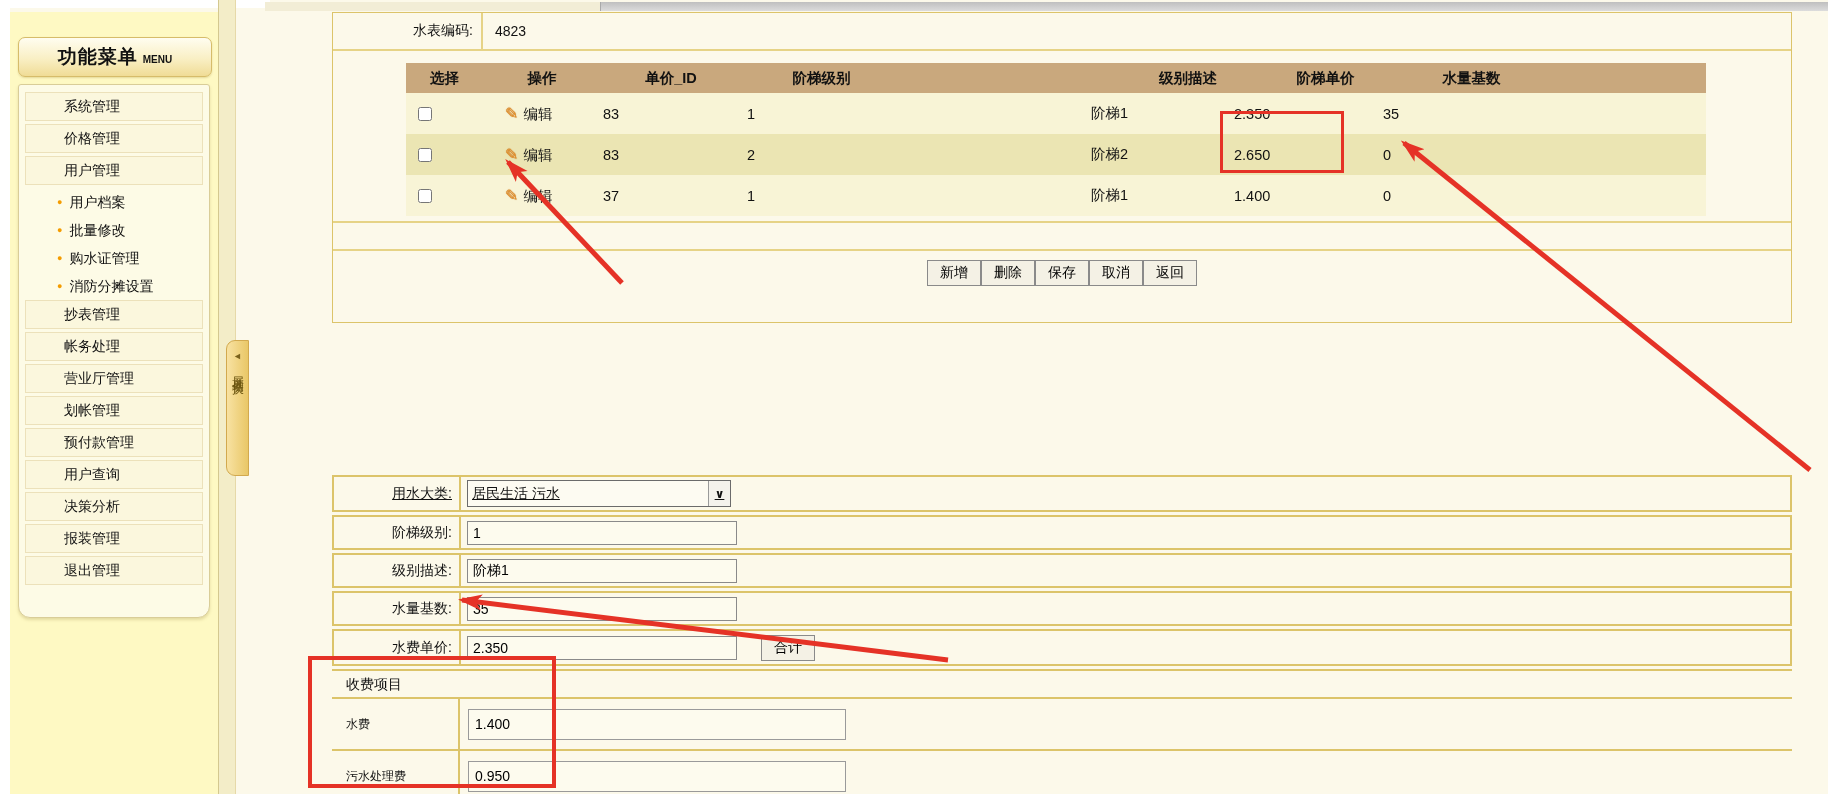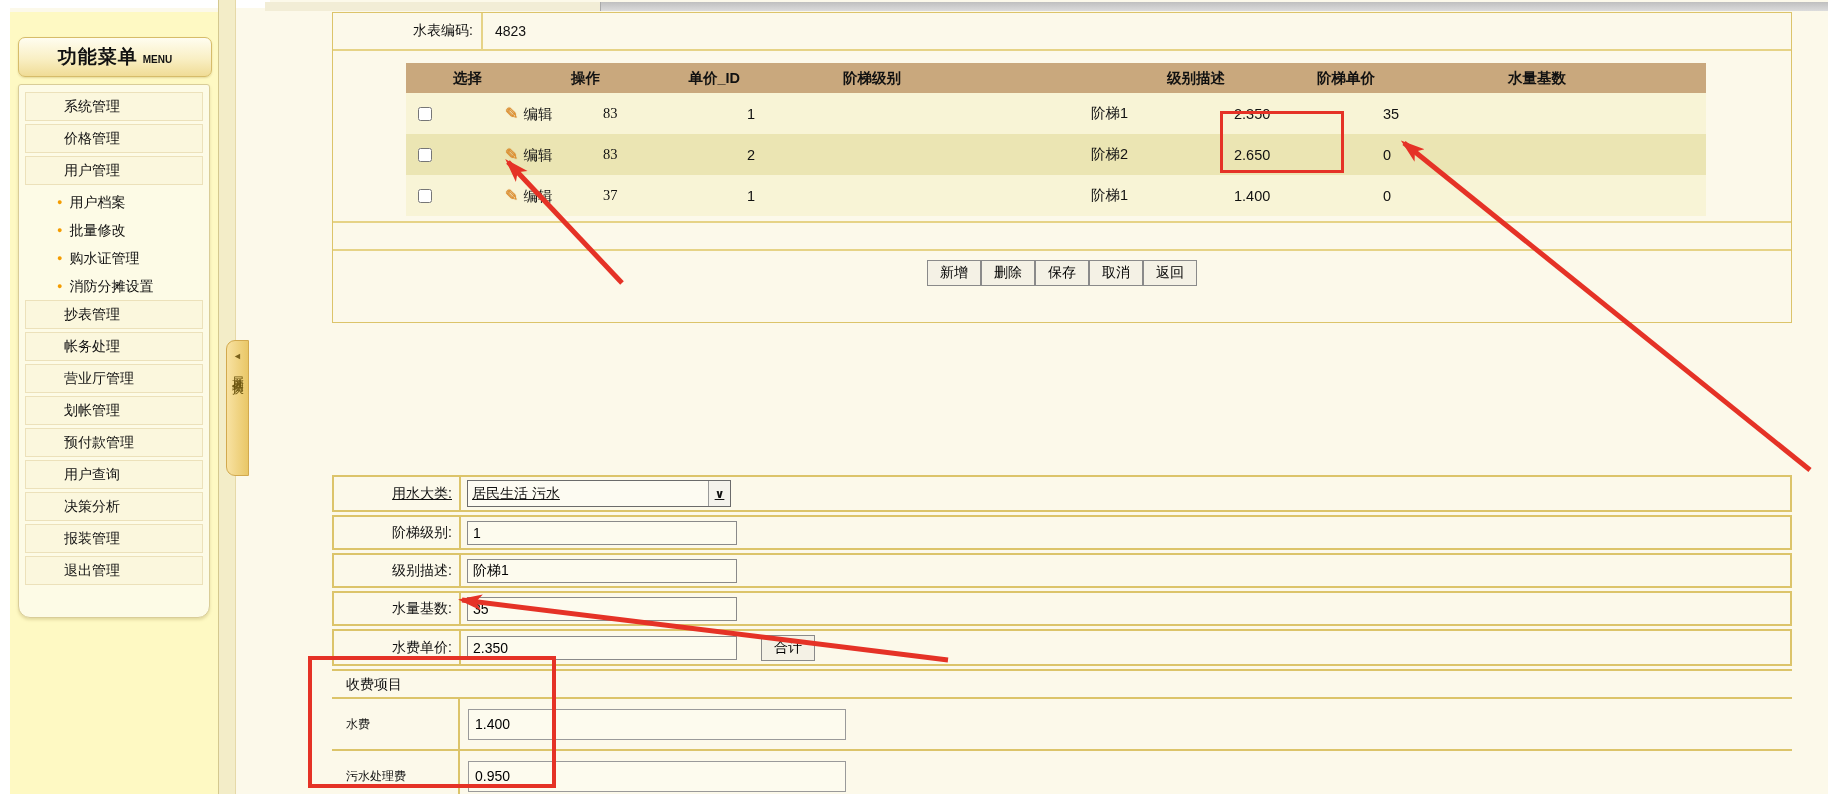--- a/index.html
+++ b/index.html
@@ -49,23 +49,23 @@
   .inp.cust{width:370px;height:27px;margin-left:10px;}
 
   
   .tbl-wrap{margin:12px 0 0 73px;}
   table.price{border-collapse:collapse;width:1300px;table-layout:fixed;}
   table.price th{background:#c9a87d;height:28px;font-size:14.5px;font-weight:bold;white-space:nowrap;}
   table.price td{height:39px;font-size:14.5px;white-space:nowrap;}
   tr.rA{background:#f8f4d6;}
   tr.rB{background:#ebe5b3;}
   .th4{padding-right:100px;} .th5{padding-left:150px;text-align:left;} .th6{padding-left:50px;text-align:left;} .th7{padding-right:140px;}
-  .c1{padding-left:8px;} .c2{padding-left:22px;} .c3{padding-left:2px;font-family:Liberation Serif, serif;} .c4{padding-left:6px;}
+  .c1{padding-left:8px;} .c2{padding-left:22px;} .c3{padding-left:2px;} .c4{padding-left:6px;}
   .c5{padding-left:90px;} .c6{padding-left:8px;} .c7{padding-left:7px;}
-  td,th{text-align:left;} table.price th{text-align:right;} th.th5,th.th6{text-align:left;}
+  td,th{text-align:left;} table.price th{text-align:center;} th.th5,th.th6{text-align:left;}
   .chk{width:14px;height:14px;vertical-align:middle;}
   .pencil{color:#e8922a;font-size:16px;margin-right:5px;text-shadow:0 0 1px #b06010;}
   .edit-link{cursor:pointer;}
 
   .sep-line{border-top:2px solid #e6d386;margin-top:5px;}
   .strip26{height:26px;border-bottom:2px solid #e6d386;}
   .btn-row{height:44px;display:flex;align-items:center;justify-content:center;}
   .btn{background:#f4f1e5;border:1px solid #8a8a8a;font-size:14px;font-family:inherit;padding:3px 12px;cursor:pointer;}
 
   

